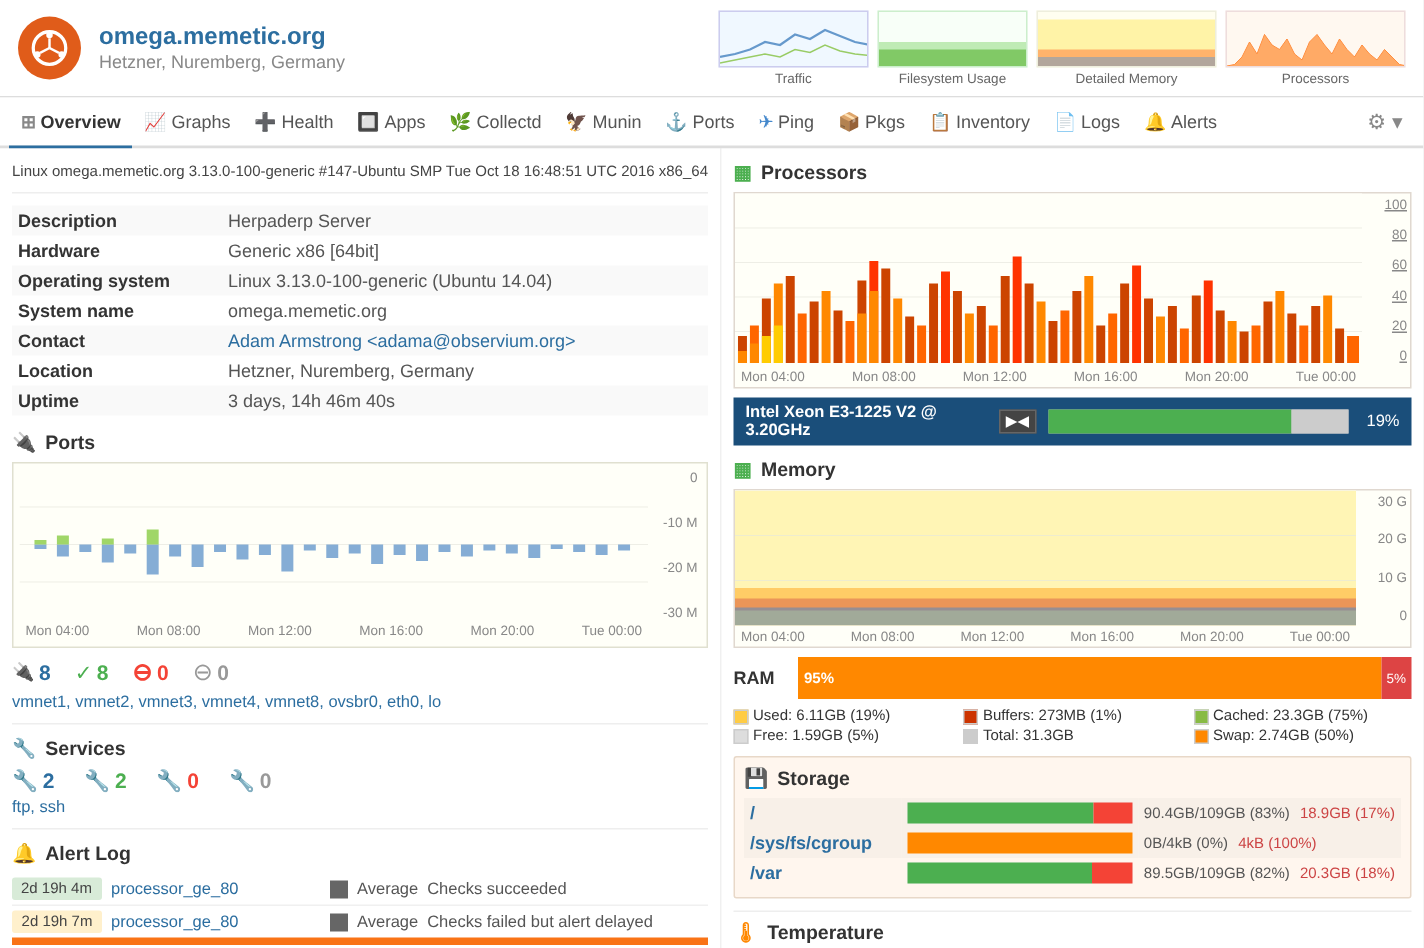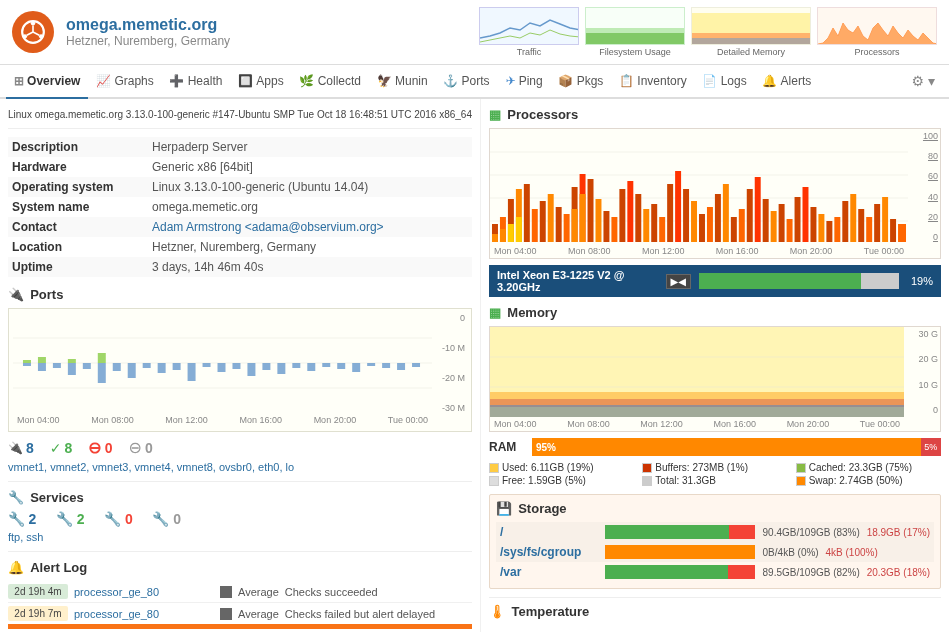--- a/index.html
+++ b/index.html
@@ -273,21 +273,21 @@
         <span>ftp, ssh</span>
       </div>
     </div>
 
     <div style="border-top:1px solid #eee;padding-top:8px;">
       <div style="display:flex;align-items:center;gap:6px;font-weight:bold;font-size:13px;color:#333;margin-bottom:6px;">
         <span style="color:#888;">🔔</span>
         <span>Alert Log</span>
       </div>
       <div style="display:flex;align-items:center;gap:6px;padding:3px 0;border-bottom:1px solid #f0f0f0;font-size:11px;">
-        <span style="background:#d8ebd8;color:#444;padding:2px 6px;border-radius:2px;font-size:10px;min-width:60px;text-align:center;">2d 19h 4m</span>
+        <span style="background:#d8ebd8;color:#444;padding:2px 6px;border-radius:2px;font-size:10px;min-width:60px;">2d 19h 4m</span>
         <span style="color:#2c6ea0;min-width:140px;">processor_ge_80</span>
         <span style="width:12px;height:12px;background:#666;display:inline-block;flex-shrink:0;"></span>
         <span style="color:#555;">Average</span>
         <span style="color:#555;">Checks succeeded</span>
       </div>
       <div style="display:flex;align-items:center;gap:6px;padding:3px 0;border-bottom:5px solid #f97316;font-size:11px;">
         <span style="background:#fff0cc;color:#444;padding:2px 6px;border-radius:2px;font-size:10px;min-width:60px;text-align:center;">2d 19h 7m</span>
         <span style="color:#2c6ea0;min-width:140px;">processor_ge_80</span>
         <span style="width:12px;height:12px;background:#666;display:inline-block;flex-shrink:0;"></span>
         <span style="color:#555;">Average</span>
@@ -441,21 +441,21 @@
           <span>Mon 12:00</span>
           <span>Mon 16:00</span>
           <span>Mon 20:00</span>
           <span>Tue 00:00</span>
         </div>
       </div>
 
       <div style="margin-bottom:6px;">
         <div style="display:flex;align-items:center;gap:8px;">
           <span style="font-weight:bold;font-size:12px;min-width:35px;">RAM</span>
-          <div style="flex:1;height:18px;display:flex;">
+          <div style="flex:1;height:28px;display:flex;">
             <div style="width:95%;background:#ff8800;display:flex;align-items:center;padding-left:4px;">
               <span style="font-size:10px;color:white;font-weight:bold;">95%</span>
             </div>
             <div style="width:5%;background:#dd4444;display:flex;align-items:center;justify-content:center;">
               <span style="font-size:9px;color:white;">5%</span>
             </div>
           </div>
         </div>
       </div>
 

